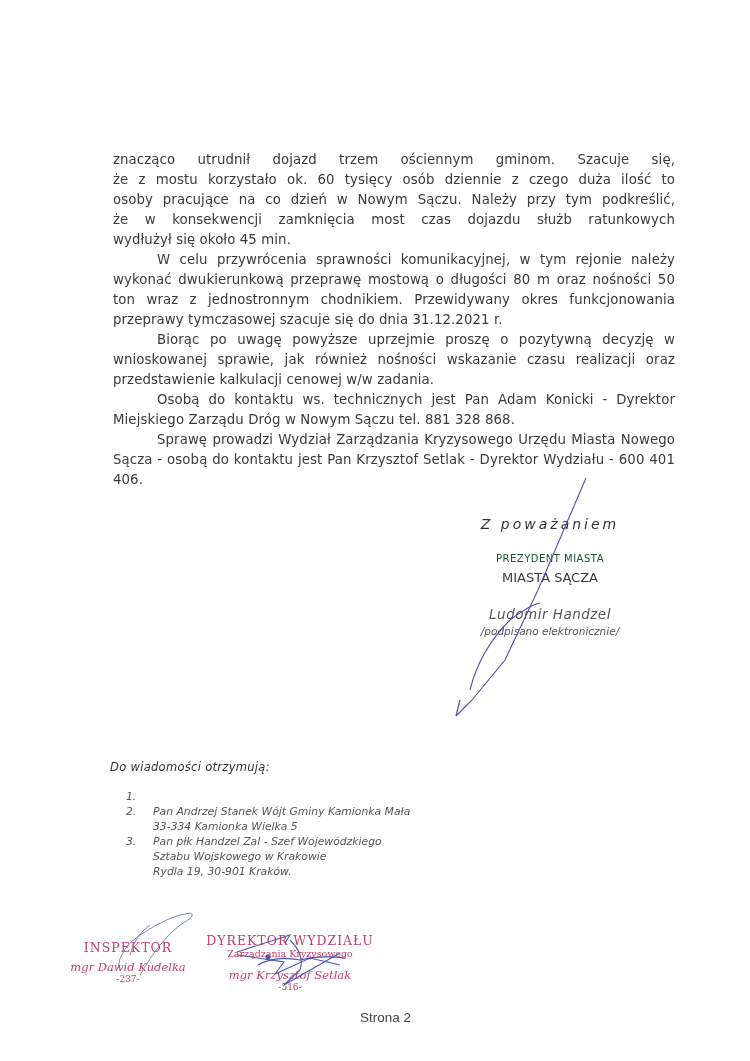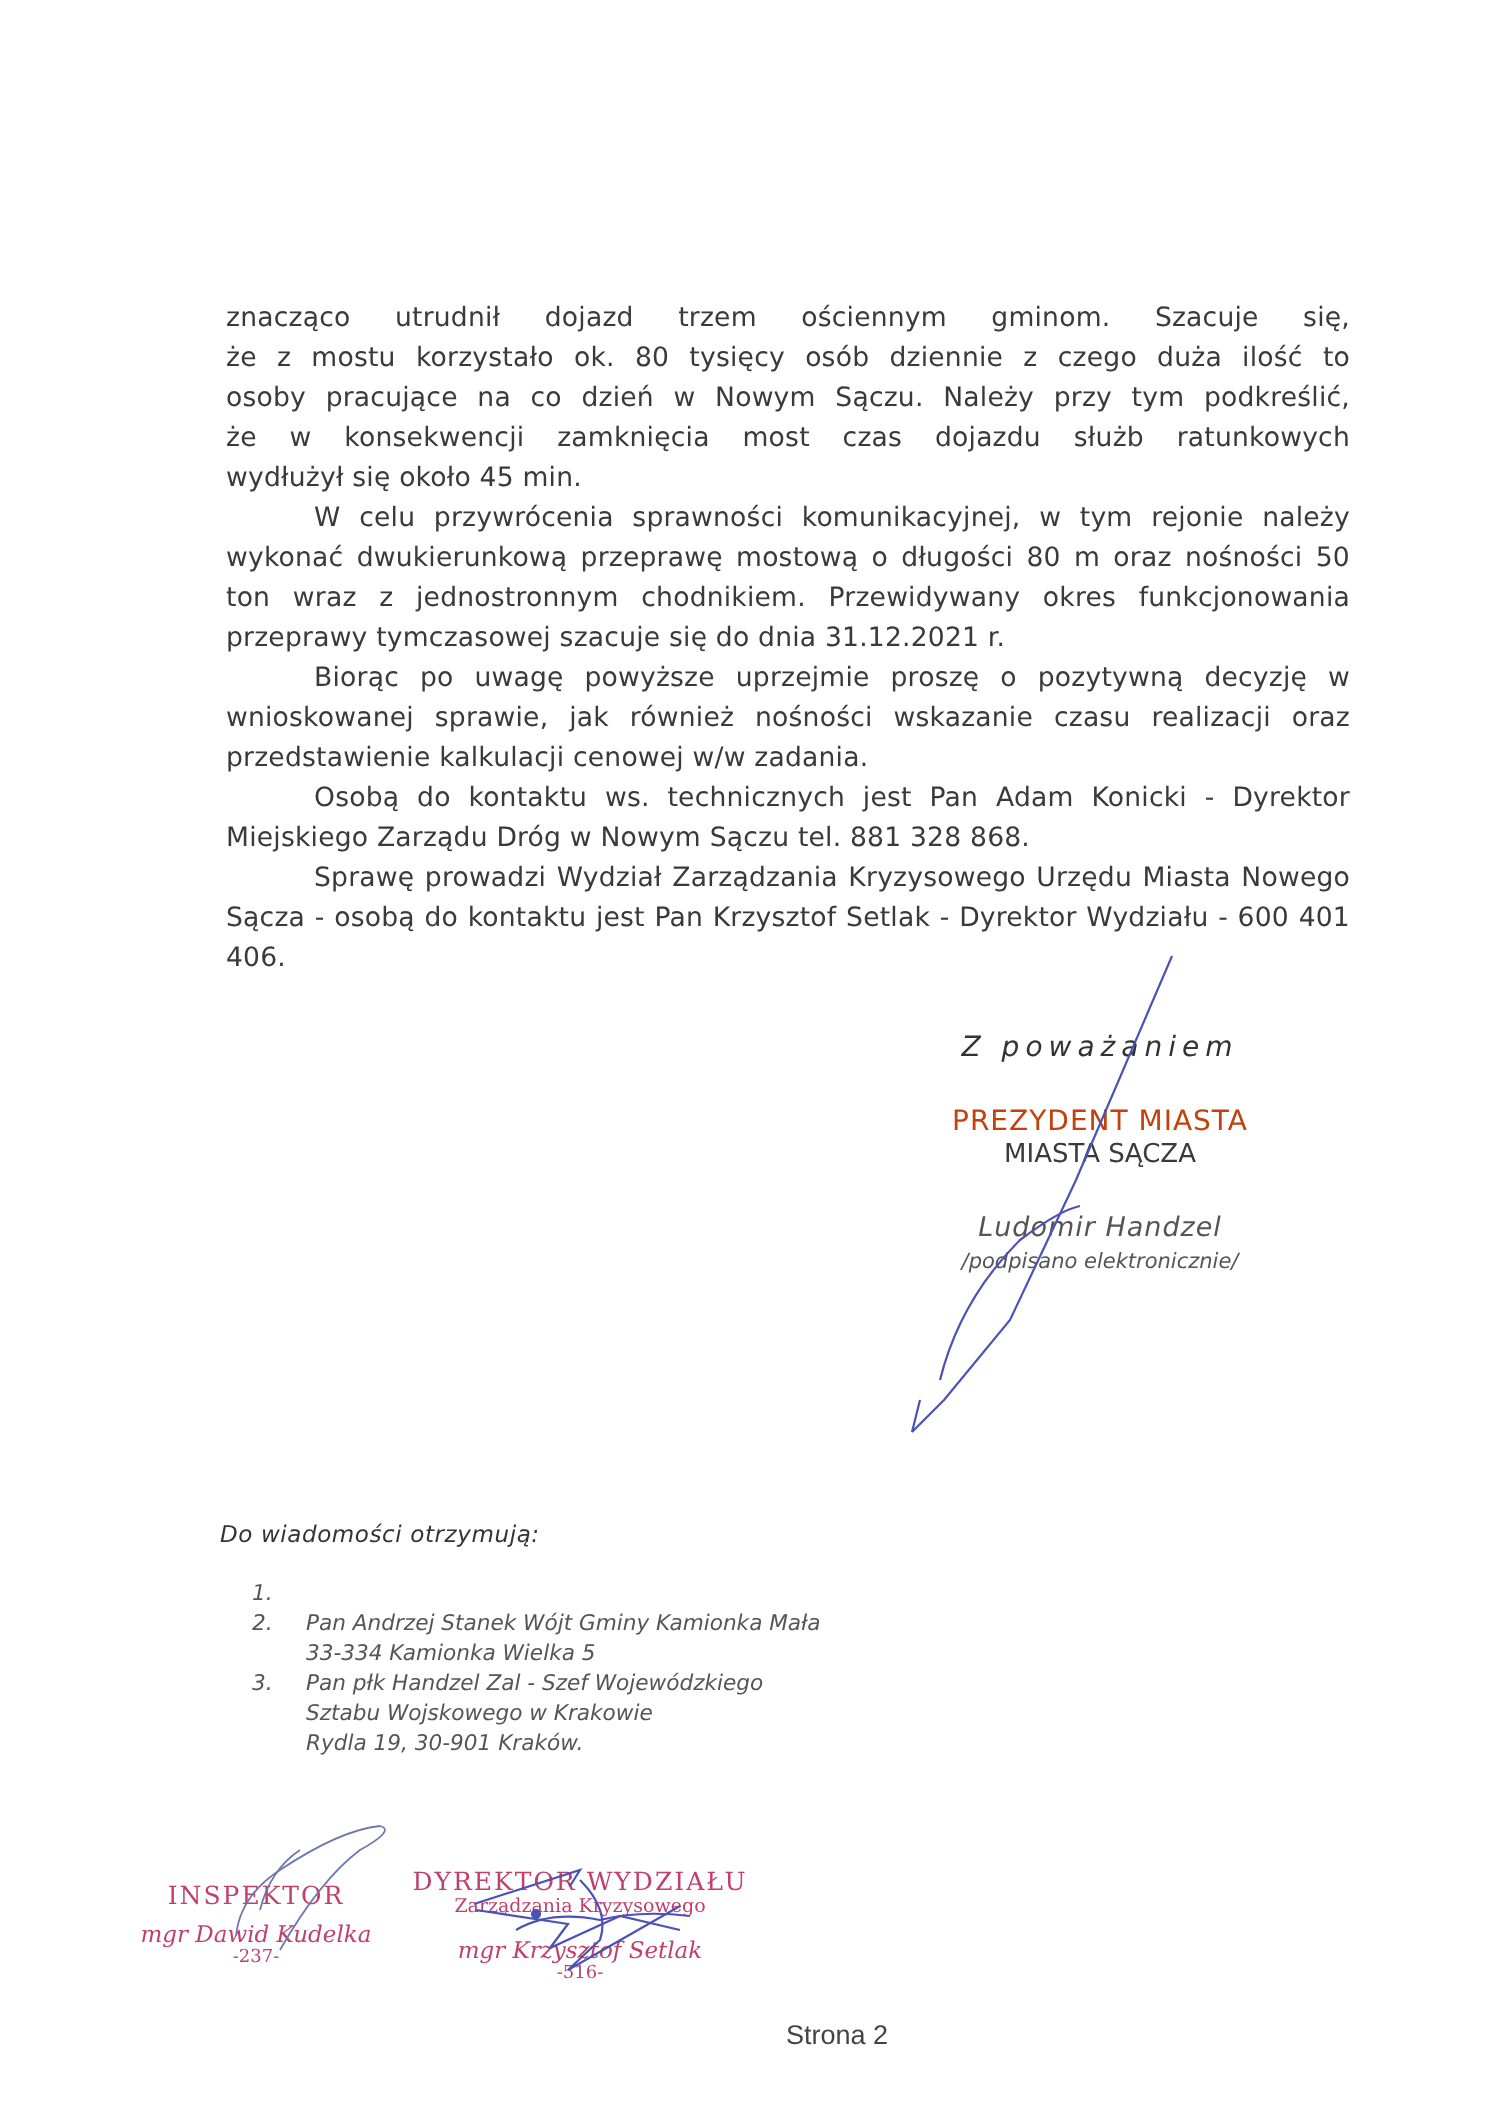--- a/index.html
+++ b/index.html
@@ -6,50 +6,50 @@
   body { width: 750px; height: 1061px; position: relative; overflow: hidden;
          font-family: "DejaVu Sans", sans-serif; color: #2e2e2e; }
   .page { position: absolute; left: 0; top: 0; width: 630px; height: 1061px; background: #fff; }
   .body-text { position: absolute; left: 113px; top: 150px; width: 562px;
                font-size: 13.3px; line-height: 20px; color: #3a3a3a; letter-spacing: 0.1px; }
   .body-text p { margin: 0; text-align: justify; text-align-last: left; }
   .body-text p.indent { text-indent: 44px; }
   .justify-line { display: block; text-align: justify; text-align-last: justify; }
   .closing { position: absolute; left: 440px; width: 220px; text-align: center; }
   .regards { top: 516px; font-style: italic; font-size: 14px; letter-spacing: 3px; color: #333; }
-  .title1 { top: 553px; font-size: 14px; letter-spacing: 0.5px; color: #c2410c; }
+  .title1 { top: 553px; font-size: 10px; letter-spacing: 0.5px; color: #14532d; }
   .title2 { top: 570px; font-size: 13px; color: #3a3a3a; }
   .signer { top: 606px; font-style: italic; font-size: 13.5px; letter-spacing: 0.5px; color: #555; }
   .signed-note { top: 625px; font-style: italic; font-size: 10.5px; color: #555; }
   .cc-heading { position: absolute; left: 110px; top: 760px; font-style: italic; font-size: 11.5px;
                 color: #333; letter-spacing: 0.3px; }
   .cc-list { position: absolute; left: 126px; top: 790px; font-style: italic; font-size: 10.8px;
              line-height: 14.9px; color: #555; margin: 0; padding: 0; list-style: none; }
   .cc-list li { display: flex; }
   .cc-num { width: 27px; flex: none; }
   .stamp { position: absolute; font-family: "DejaVu Serif", serif; color: #c0406a; text-align: center; }
   .stamp .s-title { font-size: 12.5px; letter-spacing: 1px; }
   .stamp .s-sub { font-size: 9.5px; }
   .stamp .s-name { font-style: italic; font-size: 11.5px; }
   .stamp .s-num { font-size: 9px; }
   .stamp-inspector { left: 58px; top: 940px; width: 140px; }
   .stamp-director { left: 205px; top: 933px; width: 170px; }
   .page-number { position: absolute; left: 360px; top: 1010px; font-size: 13.5px; color: #444;
-                 font-family: "Liberation Sans", sans-serif; margin-left: 33px; }
+                 font-family: "Liberation Sans", sans-serif; }
   svg.sig { position: absolute; left: 0; top: 0; pointer-events: none; }
 </style>
 </head>
 <body>
 
 <div class="page">
 
   <div class="body-text">
     <p>
       <span class="justify-line">znacząco utrudnił dojazd trzem ościennym gminom. Szacuje się,</span>
-      <span class="justify-line">że z mostu korzystało ok. 80 tysięcy osób dziennie z czego duża ilość to</span>
+      <span class="justify-line">że z mostu korzystało ok. 60 tysięcy osób dziennie z czego duża ilość to</span>
       <span class="justify-line">osoby pracujące na co dzień w Nowym Sączu. Należy przy tym podkreślić,</span>
       <span class="justify-line">że w konsekwencji zamknięcia most czas dojazdu służb ratunkowych</span>
       <span>wydłużył się około 45 min.</span>
     </p>
     <p class="indent">W celu przywrócenia sprawności komunikacyjnej, w tym rejonie należy wykonać dwukierunkową przeprawę mostową o długości 80 m oraz nośności 50 ton wraz z jednostronnym chodnikiem. Przewidywany okres funkcjonowania przeprawy tymczasowej szacuje się do dnia 31.12.2021 r.</p>
     <p class="indent">Biorąc po uwagę powyższe uprzejmie proszę o pozytywną decyzję w wnioskowanej sprawie, jak również nośności wskazanie czasu realizacji oraz przedstawienie kalkulacji cenowej w/w zadania.</p>
     <p class="indent">Osobą do kontaktu ws. technicznych jest Pan Adam Konicki - Dyrektor Miejskiego Zarządu Dróg w Nowym Sączu tel. 881 328 868.</p>
     <p class="indent">Sprawę prowadzi Wydział Zarządzania Kryzysowego Urzędu Miasta Nowego Sącza - osobą do kontaktu jest Pan Krzysztof Setlak - Dyrektor Wydziału - 600 401 406.</p>
   </div>
 

